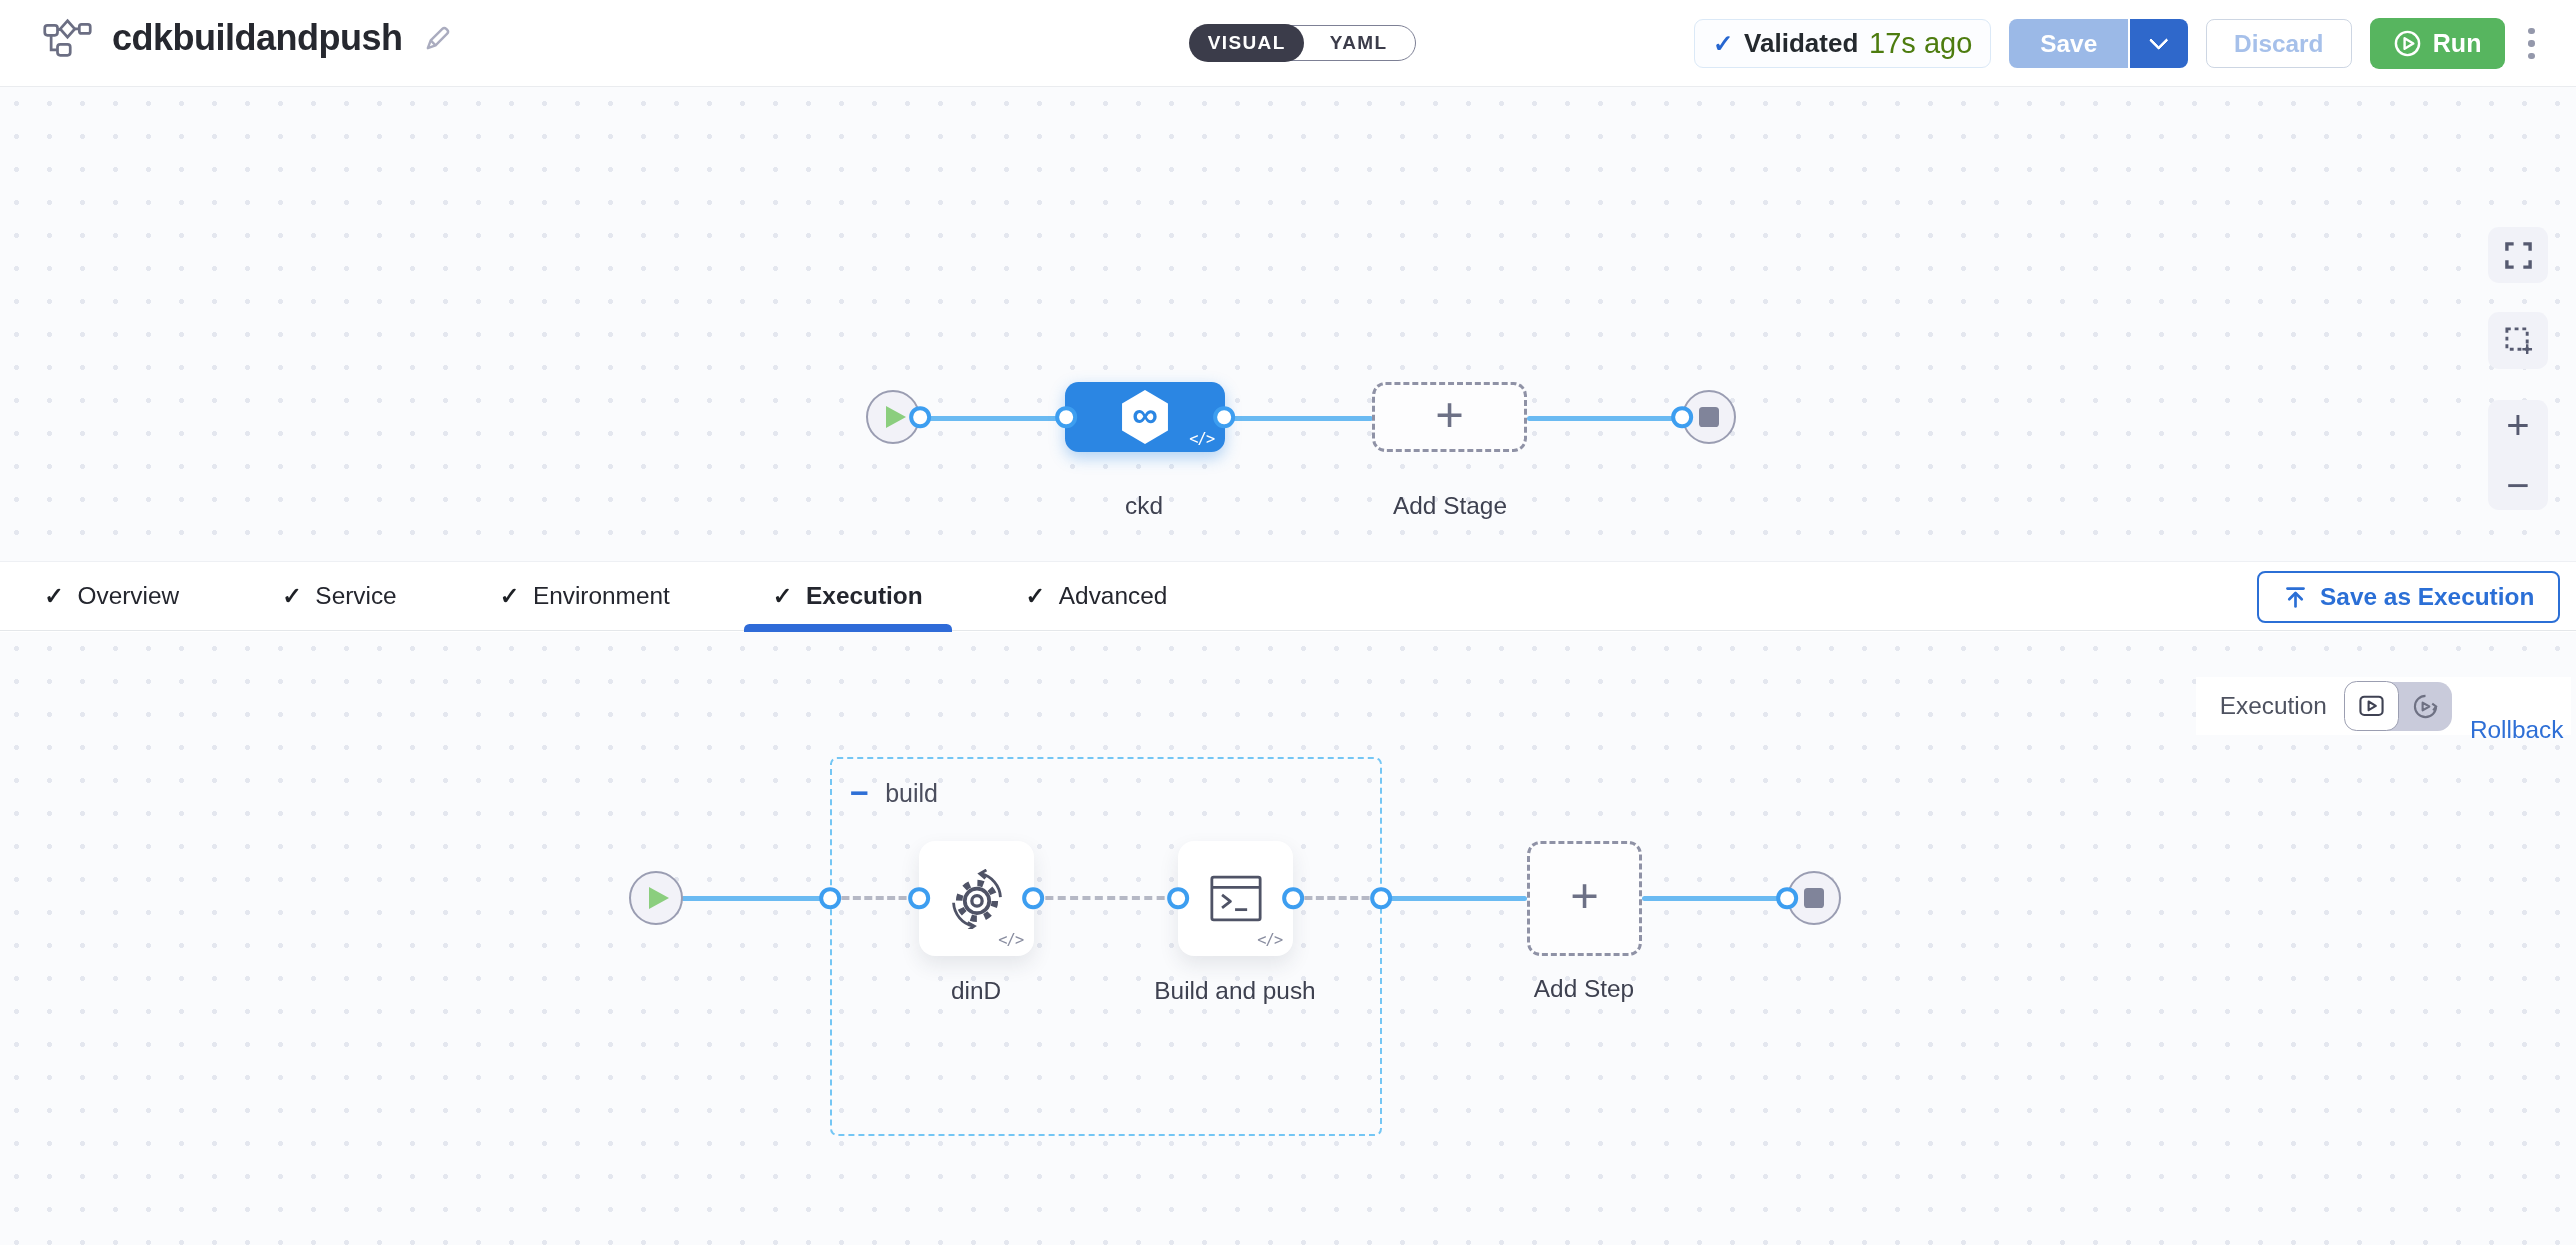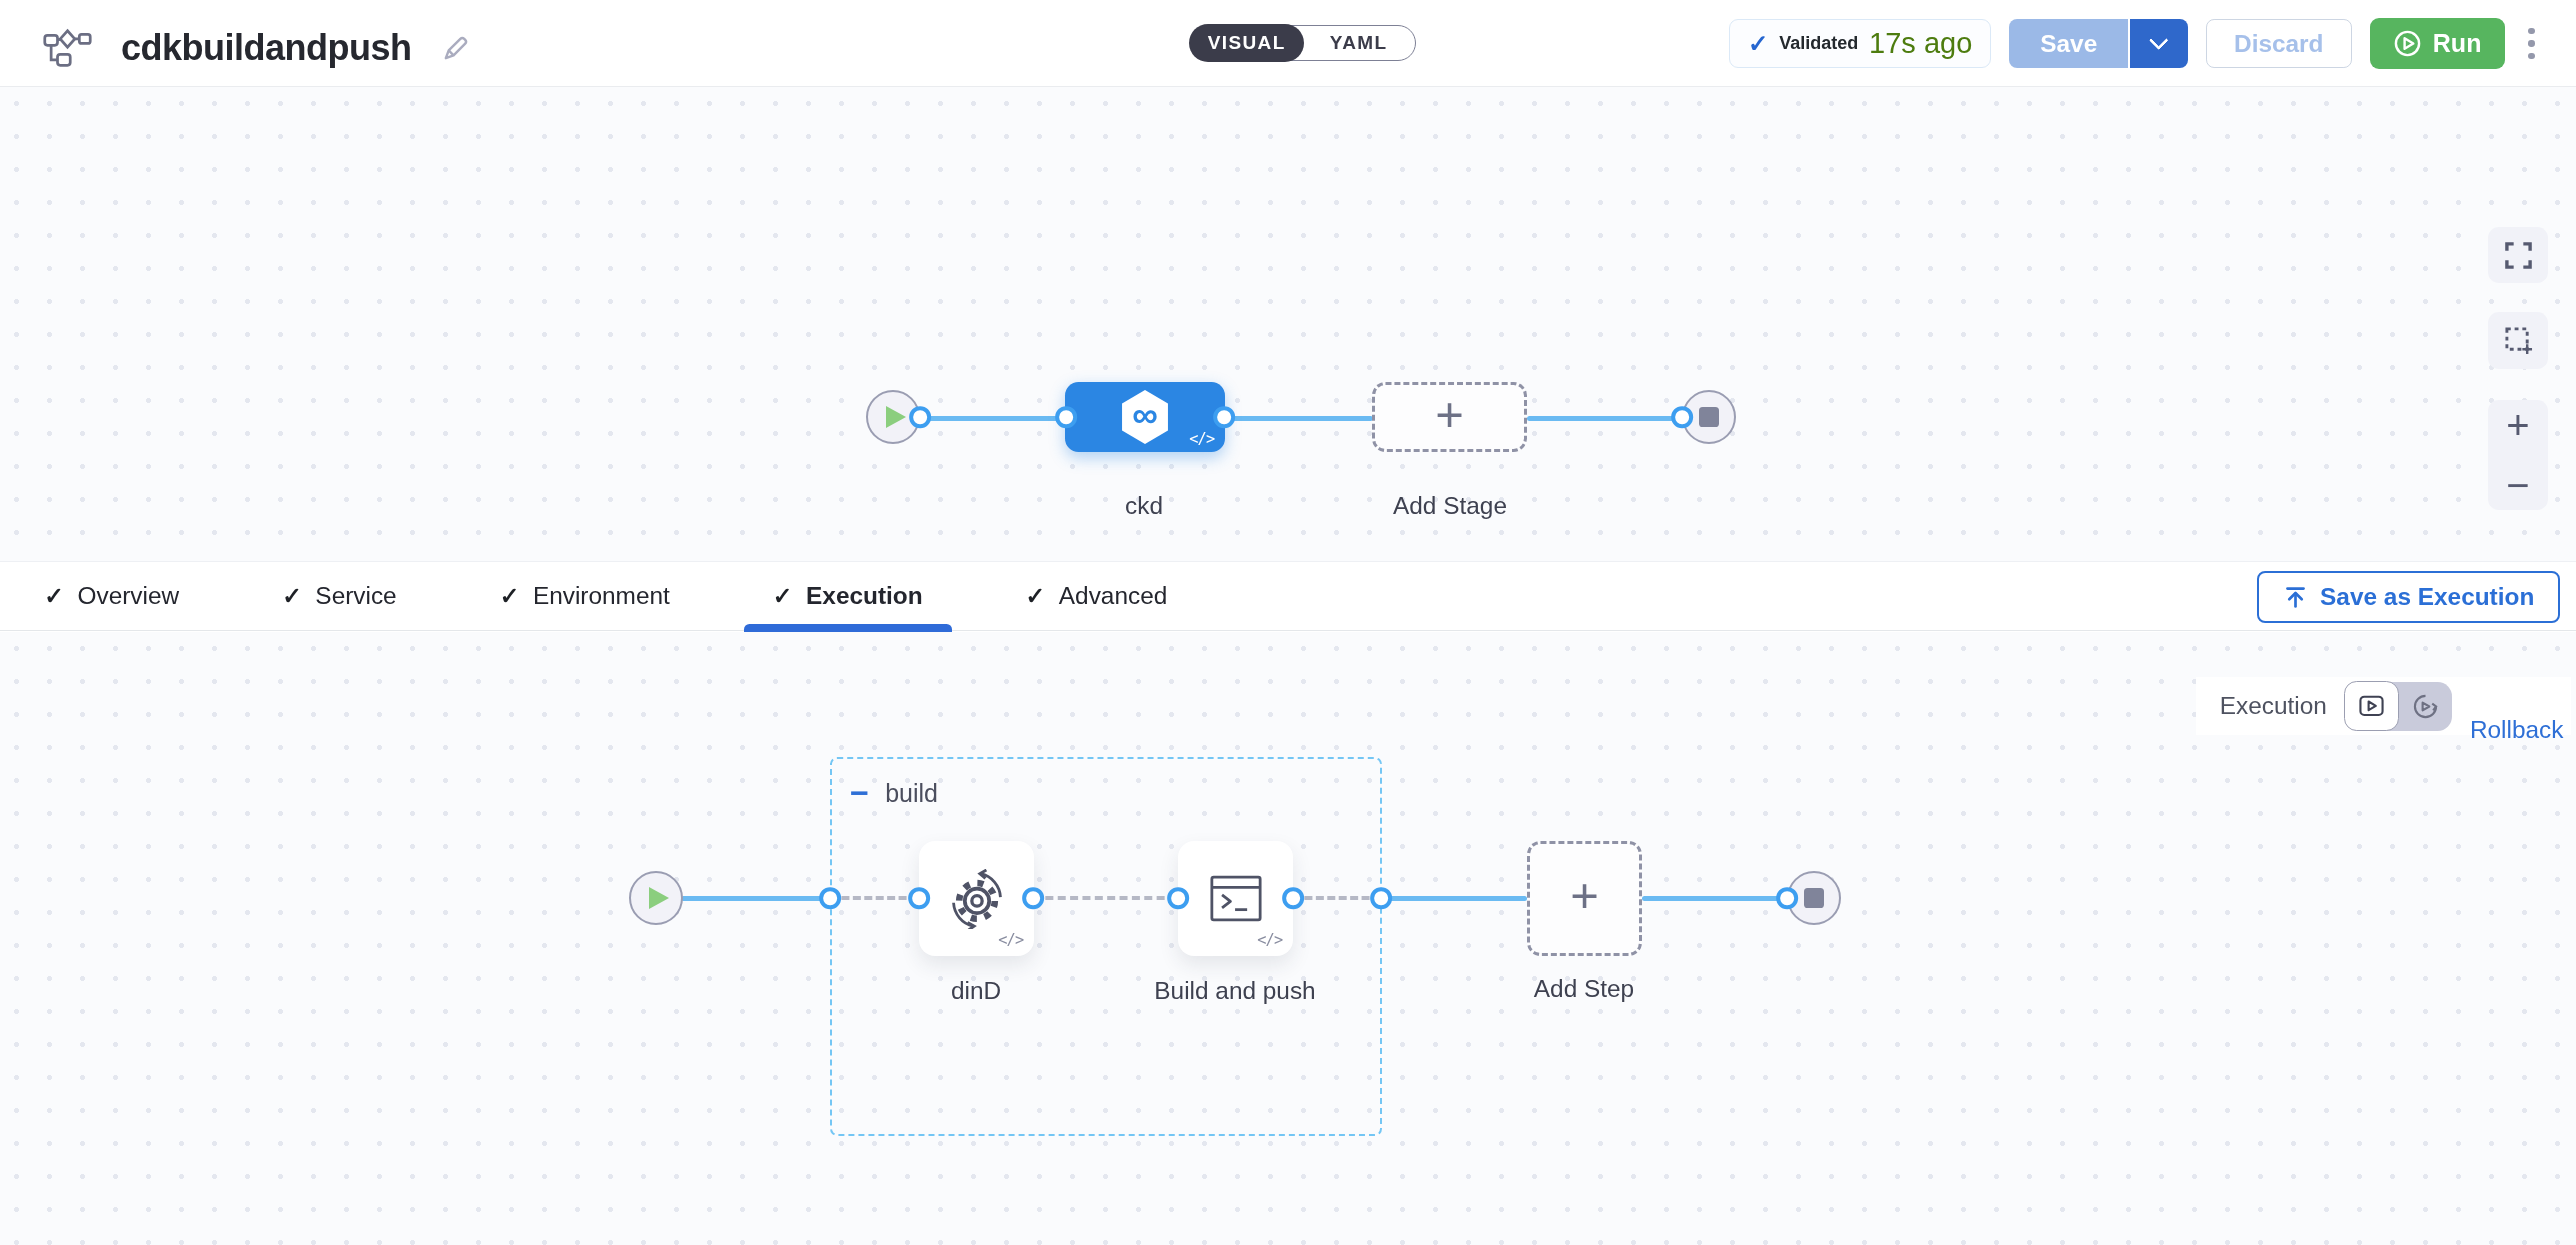--- a/index.html
+++ b/index.html
@@ -5,34 +5,34 @@
   * { box-sizing: border-box; }
   html,body { margin:0; padding:0; }
   body {
     width:2576px; height:1246px; position:relative; overflow:hidden;
     font-family:"Liberation Sans", sans-serif; background:#fff; color:#26282f;
   }
 
   
   .header { position:absolute; top:0; left:0; right:0; height:87px; background:#fff;
             border-bottom:1.8px solid #eaecef; z-index:10; }
-  .header-left { position:absolute; left:42px; top:10px; height:76px; display:flex; align-items:center; gap:28px; }
+  .header-left { position:absolute; left:42px; top:0; height:76px; display:flex; align-items:center; gap:19px; }
   .page-title { font-size:36px; font-weight:bold; color:#26282f; letter-spacing:-0.5px; }
 
   .mode-toggle { position:absolute; left:1190px; top:25px; width:226px; height:36px;
                  border:1.8px solid #7d8095; border-radius:19px; background:#fff; display:flex; }
   .mode-seg { flex:1; display:flex; align-items:center; justify-content:center;
               font-size:19px; font-weight:bold; letter-spacing:1.4px; color:#3b3c4a; border-radius:19px; cursor:pointer; }
   .mode-seg.active { background:#3b3c4a; color:#fff; margin:-1.8px; flex:1.02; z-index:1; }
 
   .header-right { position:absolute; right:36px; top:0; height:87px; display:flex; align-items:center; gap:18px; }
   .validated-badge { height:49px; border:1.8px solid #dbe9f7; background:#fcfdff; border-radius:9px;
                      display:flex; align-items:center; gap:10.8px; padding:0 18px; cursor:pointer; }
   .validated-check { color:#2666d0; font-size:24.4px; font-weight:bold; }
-  .validated-label { font-size:18px; font-weight:bold; color:#24292e; }
+  .validated-label { font-size:26px; font-weight:bold; color:#24292e; }
   .validated-time  { font-size:29px; color:#4d7c0f; }
 
   .save-btn { display:flex; height:49px; border-radius:8.1px; overflow:hidden; cursor:pointer; }
   .save-main { background:#9bb9e7; color:#fff; font-weight:bold; font-size:24.4px;
                display:flex; align-items:center; padding:0 31px; }
   .save-divider { width:1.8px; background:#fff; }
   .save-caret { width:58px; background:#2f68cb; display:flex; align-items:center; justify-content:center; }
   .caret-down { width:13.5px; height:13.5px; border-right:3.6px solid #fff; border-bottom:3.6px solid #fff;
                 border-radius:1.8px; transform:rotate(45deg) translate(-2.7px,-2.7px); }
 

